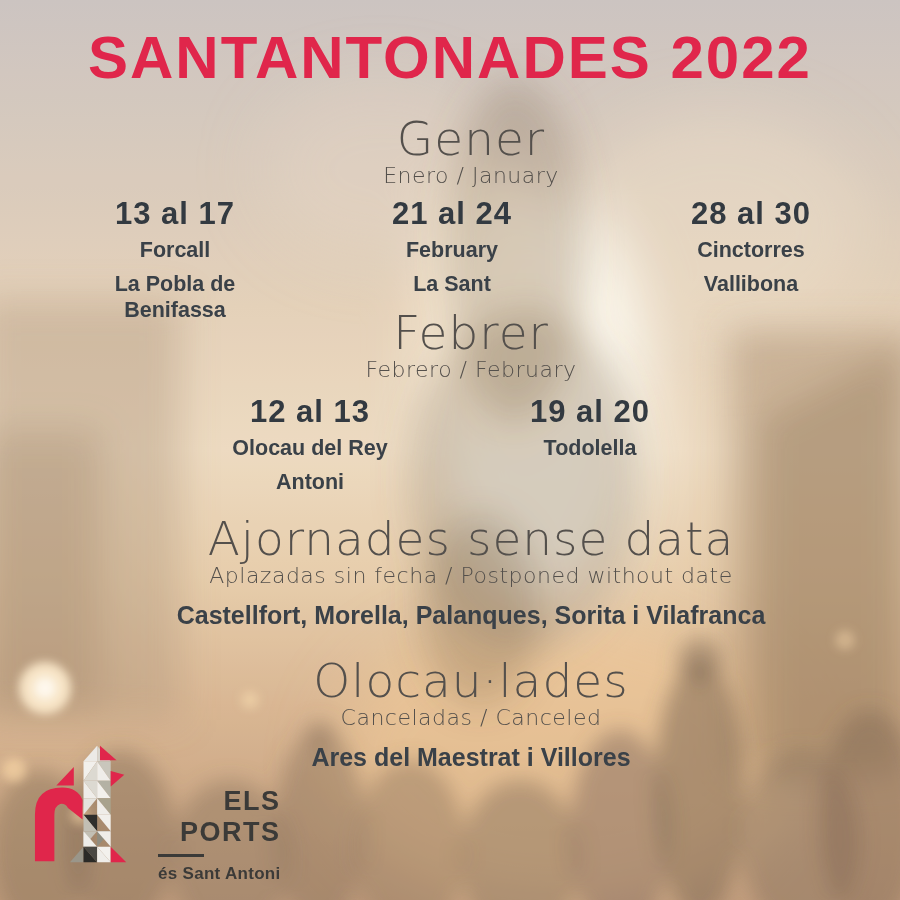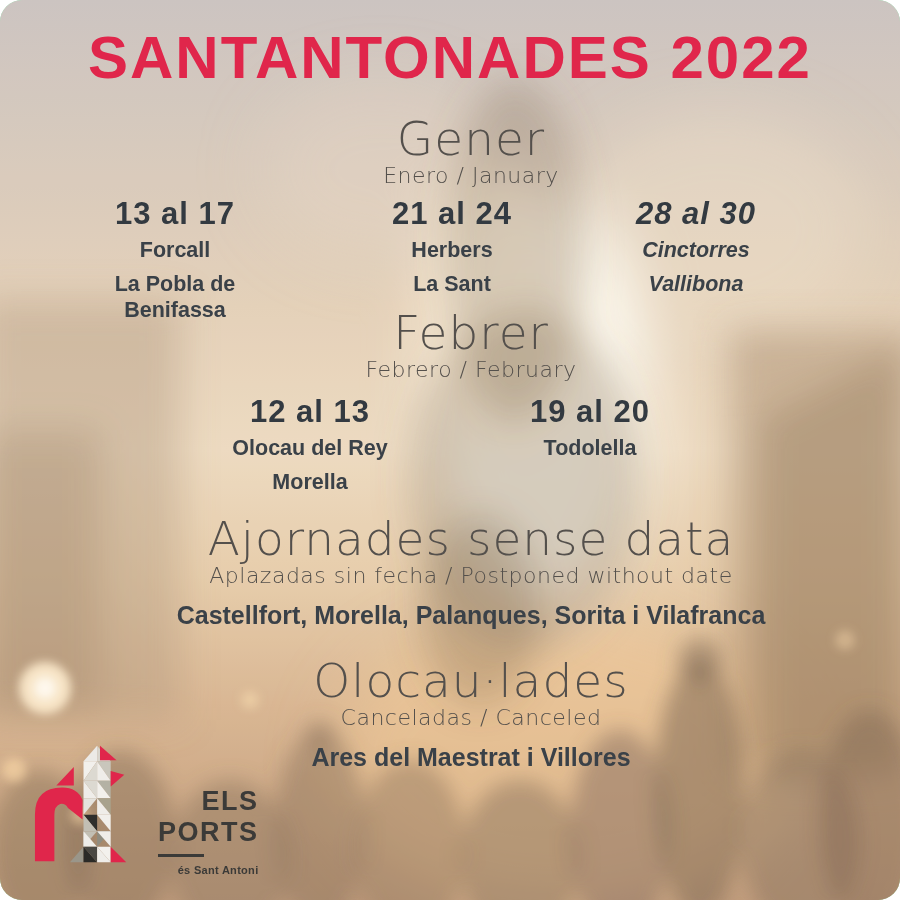--- a/index.html
+++ b/index.html
@@ -1,20 +1,19 @@
 <!DOCTYPE html>
 <html><head>
 <meta charset="utf-8">
 <style>
   html,body { margin:0; padding:0; }
   body { width:900px; height:900px; font-family:"Liberation Sans", sans-serif; }
   .poster {
     position:relative; width:900px; height:900px; overflow:hidden;
     background:#86efac;
-    border-radius:22px;
   }
   .bg { position:absolute; inset:0; z-index:0; }
   .content { position:absolute; inset:0; z-index:1; }
 
   .title {
     position:absolute; left:0; right:0; top:28px; text-align:center;
     font-weight:bold; font-size:60px; line-height:1.0; letter-spacing:2px;
     color:#e0264b;
   }
 
@@ -29,21 +28,21 @@
   }
   #gener-head  { top:114px; }
   #febrer-head { top:308px; }
   #postponed   { top:514px; }
   #cancelled   { top:656px; }
 
   .events-row { position:absolute; left:0; right:0; }
   #gener-row  { top:198px; height:120px;padding-left:8px; }
   #febrer-row { top:396px; height:100px; }
   .event-col { position:absolute; width:240px; text-align:center; top:0; }
-  #g-col1 { left:55px; }  #g-col2 { left:332px; } #g-col3 { left:576px;font-style:italic; }
+  #g-col1 { left:55px; }  #g-col2 { left:332px; } #g-col3 { left:631px; }
   #f-col1 { left:190px; } #f-col2 { left:470px; }
 
   .dates {
     font-weight:bold; font-size:31px; line-height:1.0; color:#333a41;
     letter-spacing:1px; margin-bottom:9px;
   }
   .town {
     font-weight:bold; font-size:21.5px; line-height:1.2; color:#3a4148;
     margin-bottom:8px;
   }
@@ -51,21 +50,21 @@
 
   .towns-line {
     font-weight:bold; font-size:25px; line-height:1.2; color:#3a4148; margin-top:11px;
   }
 
   .logo-mark { position:absolute; left:33px; top:741px; width:102px; height:126px; }
   .logo-text { position:absolute; left:158px; top:788px; text-align:right; color:#3b3a38; }
   .logo-els, .logo-ports { font-weight:bold; font-size:27px; line-height:1.0; letter-spacing:1.5px; }
   .logo-ports { margin-top:4px; }
   .logo-divider { width:46px; height:3px; background:#3b3a38; margin-top:8px; }
-  .logo-tagline { font-weight:bold; font-size:11px; line-height:1.0; margin-top:8px; letter-spacing:0.3px; }
+  .logo-tagline { font-weight:bold; font-size:17px; line-height:1.0; margin-top:8px; letter-spacing:0.3px; }
 </style>
 </head>
 <body>
 
 <div class="poster">
 
   <svg class="bg" width="900" height="900" viewBox="0 0 900 900" preserveAspectRatio="none" aria-hidden="true">
     <defs>
       <linearGradient id="bgGrad" x1="0" y1="0" x2="0" y2="1">
         <stop offset="0%" stop-color="#c7bfbc"></stop>
@@ -148,40 +147,40 @@
     </div>
 
     <div class="events-row" id="gener-row">
       <div class="event-col" id="g-col1">
         <div class="dates">13 al 17</div>
         <div class="town">Forcall</div>
         <div class="town narrow">La Pobla de Benifassa</div>
       </div>
       <div class="event-col" id="g-col2">
         <div class="dates">21 al 24</div>
-        <div class="town">Herbers</div>
+        <div class="town">February</div>
         <div class="town">La Sant</div>
       </div>
       <div class="event-col" id="g-col3">
         <div class="dates">28 al 30</div>
         <div class="town">Cinctorres</div>
         <div class="town">Vallibona</div>
       </div>
     </div>
 
     <div class="month-head" id="febrer-head">
       <div class="light-title">Febrer</div>
       <div class="light-sub">Febrero / February</div>
     </div>
 
     <div class="events-row" id="febrer-row">
       <div class="event-col" id="f-col1">
         <div class="dates">12 al 13</div>
         <div class="town">Olocau del Rey</div>
-        <div class="town">Morella</div>
+        <div class="town">Antoni</div>
       </div>
       <div class="event-col" id="f-col2">
         <div class="dates">19 al 20</div>
         <div class="town">Todolella</div>
       </div>
     </div>
 
     <div class="section-head" id="postponed">
       <div class="light-title">Ajornades sense data</div>
       <div class="light-sub">Aplazadas sin fecha / Postponed without date</div>

